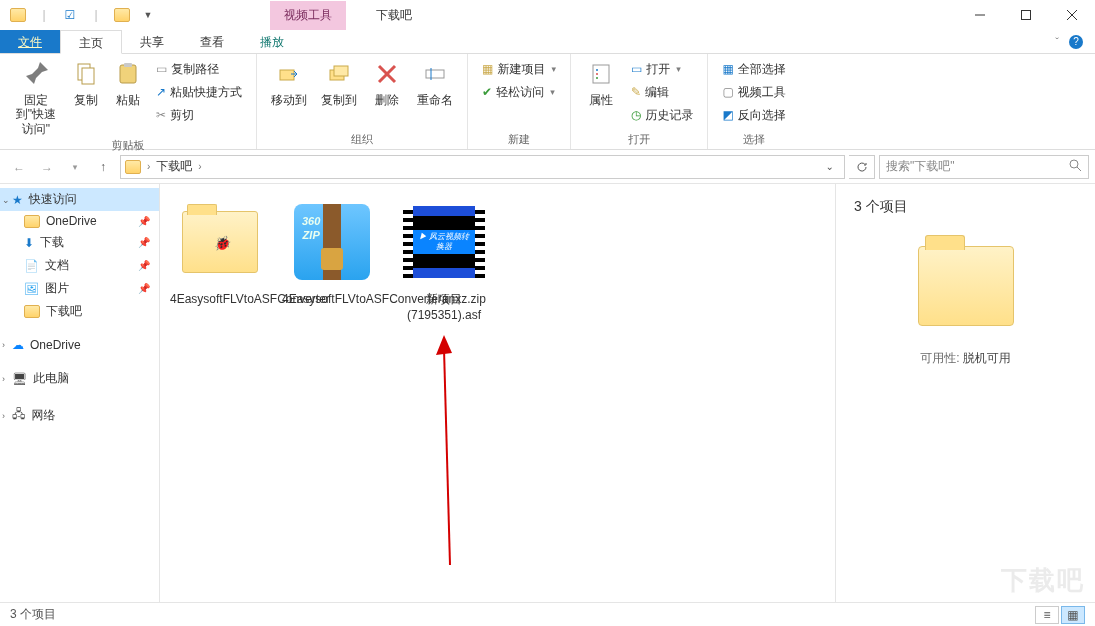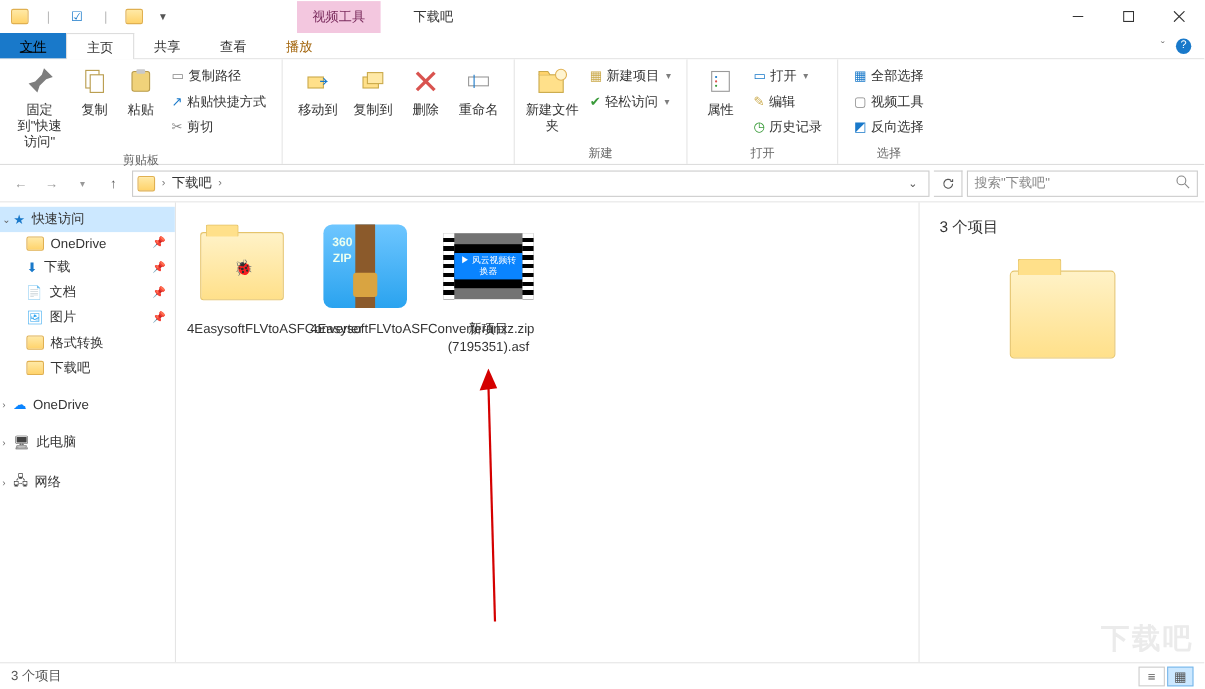--- a/index.html
+++ b/index.html
@@ -12,23 +12,23 @@
 .titlebar .folder-ic { width: 16px; height: 14px; background: linear-gradient(#ffe9a6,#ffd36b); border:1px solid #e0b050; border-radius:2px; }
 .titlebar .tool-context { margin-left: 110px; background: #f3c7df; color:#7b2d5e; padding: 6px 14px; font-size:12px; }
 .titlebar .wintitle { margin-left: 30px; font-size:12px; }
 .titlebar .winctrls { margin-left:auto; display:flex; }
 .titlebar .winctrls div { width:46px; height:30px; display:flex; align-items:center; justify-content:center; }
 .titlebar .winctrls svg { width:10px; height:10px; stroke:#333; stroke-width:1; fill:none; }
 
 
 .tabs { height: 24px; display:flex; border-bottom:1px solid #ddd; }
 .tabs .tab { padding: 4px 18px; font-size:12px; cursor:pointer; }
-.tabs .tab.file { background:#1979ca; color:#000000;text-decoration:underline; }
+.tabs .tab.file { background:#1979ca; color:#fef9c3;text-decoration:underline; }
 .tabs .tab.active { border:1px solid #ddd; border-bottom:1px solid #fff; margin-bottom:-1px; background:#fff; }
-.tabs .tab.pink { color:#a16207; }
+.tabs .tab.pink { color:#0f766e; }
 .tabs .right { margin-left:auto; display:flex; align-items:center; gap:10px; padding-right:12px; }
 .tabs .right .chev { color:#7a7a7a; font-size:11px; }
 .tabs .right .help { width:14px; height:14px; border-radius:50%; background:#1979ca; color:#fff; display:flex; align-items:center; justify-content:center; font-size:10px; }
 
 
 .ribbon { height: 96px; background:#fff; border-bottom:1px solid #ddd; display:flex; }
 .group { border-right:1px solid #e5e5e5; padding: 4px 10px 2px; display:flex; flex-direction:column; justify-content:space-between; }
 .group .row { display:flex; align-items:flex-start; gap:6px; }
 .group .label { text-align:center; color:#666; font-size:11px; padding-top:2px; }
 .bigbtn { display:flex; flex-direction:column; align-items:center; width:52px; gap:3px; font-size:12px; text-align:center; line-height:1.2; }
@@ -58,28 +58,28 @@
 .sidebar .item.lvl0 { padding-left:12px; }
 .sidebar .item.active { background:#cce8ff; }
 .sidebar .item .pin { margin-left:auto; color:#888; font-size:10px; }
 .sidebar .caret { position:absolute; left:2px; color:#666; font-size:9px; }
 .sidebar .fic { width:16px; height:13px; background:linear-gradient(#ffe9a6,#ffd36b); border:1px solid #e0b050; border-radius:2px; flex-shrink:0; }
 .sidebar .spacer { height:12px; }
 
 .content { flex:1; display:flex; }
 .items { flex:1; padding:14px 10px; display:flex; gap:12px; align-items:flex-start; }
 .fileitem { width:100px; text-align:center; font-size:12px; line-height:1.3; }
-.fileitem .thumb { width:88px; height:88px; margin:0 auto 6px; display:flex; align-items:center; justify-content:center; position:relative; }
+.fileitem .thumb { width:88px; height:88px; margin:0 auto 6px; display:flex; align-items:center; justify-content:center; position:relative;font-style:italic; }
 .folder-thumb { width:76px; height:62px; background:linear-gradient(#fff2c7,#ffe08a); border:1px solid #e5c46b; border-radius:3px; position:relative; }
 .folder-thumb::before { content:""; position:absolute; top:-8px; left:4px; width:28px; height:10px; background:#ffe08a; border:1px solid #e5c46b; border-bottom:none; border-radius:2px 2px 0 0; }
 .zip-thumb { width:76px; height:76px; background:linear-gradient(#6ec6ff,#2aa3ef); border-radius:8px; position:relative; display:flex; align-items:center; justify-content:center; color:#fff; font-size:10px; }
 .zip-thumb .belt { position:absolute; top:0; bottom:0; left:50%; width:18px; margin-left:-9px; background:#8b5a2b; }
 .zip-thumb .buckle { position:absolute; top:44px; left:50%; width:22px; height:22px; margin-left:-11px; background:#d9a441; border-radius:3px; }
 .zip-thumb .txt { position:absolute; top:10px; left:8px; color:#eafff0; font-size:11px; font-weight:bold; }
-.video-thumb { width:82px; height:60px; background:#737373; position:relative; }
+.video-thumb { width:82px; height:72px; background:#1d4ed8; position:relative; }
 .video-thumb::before, .video-thumb::after { content:""; position:absolute; top:0; bottom:0; width:10px; background:repeating-linear-gradient(#fff 0 4px,#000 4px 8px); }
 .video-thumb::before { left:0; }
 .video-thumb::after { right:0; }
 .video-thumb .center { position:absolute; inset:10px; background:#000; display:flex; align-items:center; justify-content:center; }
 .video-thumb .badge { background:#0a84ff; color:#fff; font-size:8px; padding:2px 3px; }
 
 .details { width:260px; border-left:1px solid #e5e5e5; padding:14px 18px; font-size:12px; }
 .details .count { font-size:14px; margin-bottom:30px; }
 .details .bigfolder { width:96px; height:80px; margin:10px auto 24px; background:linear-gradient(#fff2c7,#ffe08a); border:1px solid #e5c46b; border-radius:4px; position:relative; }
 .details .bigfolder::before { content:""; position:absolute; top:-12px; left:6px; width:38px; height:14px; background:#ffe08a; border:1px solid #e5c46b; border-bottom:none; border-radius:3px 3px 0 0; }
@@ -228,34 +228,25 @@
       <div class="bigbtn" style="width:44px">
           <div class="ic">
             <svg class="ic24" viewBox="0 0 24 24">
               <rect x="3" y="8" width="18" height="8" fill="#fff" stroke="#999"></rect>
               <line x1="8" y1="6" x2="8" y2="18" stroke="#1979ca"></line>
             </svg>
           </div>
           <span>重命名</span>
         </div>
     </div>
+    <div class="label">组织</div>
   </div>
 
   <div class="group">
     <div class="row">
-      <div class="bigbtn" style="width:48px">
-          <div class="ic">
-            <svg class="ic32" viewBox="0 0 32 32">
-              <rect x="4" y="10" width="22" height="16" fill="#ffe08a" stroke="#caa94a"></rect>
-              <path d="M4 10v-3h8l2 3" fill="#ffd36b" stroke="#caa94a"></path>
-              <circle cx="24" cy="10" r="5" fill="#fff4d0" stroke="#e0b050"></circle>
-            </svg>
-          </div>
-          <span>新建文件夹</span>
-        </div>
       <div class="stack">
         <div class="smallbtn">
             <span style="color:#caa94a">▦</span>
             <span>新建项目</span>
             <span class="grey" style="font-size:9px;margin-left:2px">▾</span>
           </div>
         <div class="smallbtn">
             <span style="color:#3a9b3a">✔</span>
             <span>轻松访问</span>
             <span class="grey" style="font-size:9px;margin-left:2px">▾</span>
@@ -365,24 +356,20 @@
       </div>
     <div class="item">
         <span style="color:#555">📄</span>
         <span>文档</span>
         <span class="pin">📌</span>
       </div>
     <div class="item">
         <span style="color:#2aa3ef">🖼</span>
         <span>图片</span>
         <span class="pin">📌</span>
-      </div>
-    <div class="item">
-        <div class="fic"></div>
-        <span>格式转换</span>
       </div>
     <div class="item">
         <div class="fic"></div>
         <span>下载吧</span>
       </div>
     <div class="spacer"></div>
     <div class="item lvl0">
         <span class="caret">›</span>
         <span style="color:#0a84ff">☁</span>
         <span>OneDrive</span>
@@ -429,20 +416,24 @@
               </div>
             </div>
           </div>
         <div>新项目(7195351).asf</div>
       </div>
     </div>
 
     <div class="details">
       <div class="count">3 个项目</div>
       <div class="bigfolder"></div>
+      <div class="avail">
+        <span class="k">可用性:</span>
+        <span>脱机可用</span>
+      </div>
     </div>
   </div>
 </div>
 
 <div class="statusbar">
   <span>3 个项目</span>
   <div class="views">
     <div>≡</div>
     <div class="active">▦</div>
   </div>

